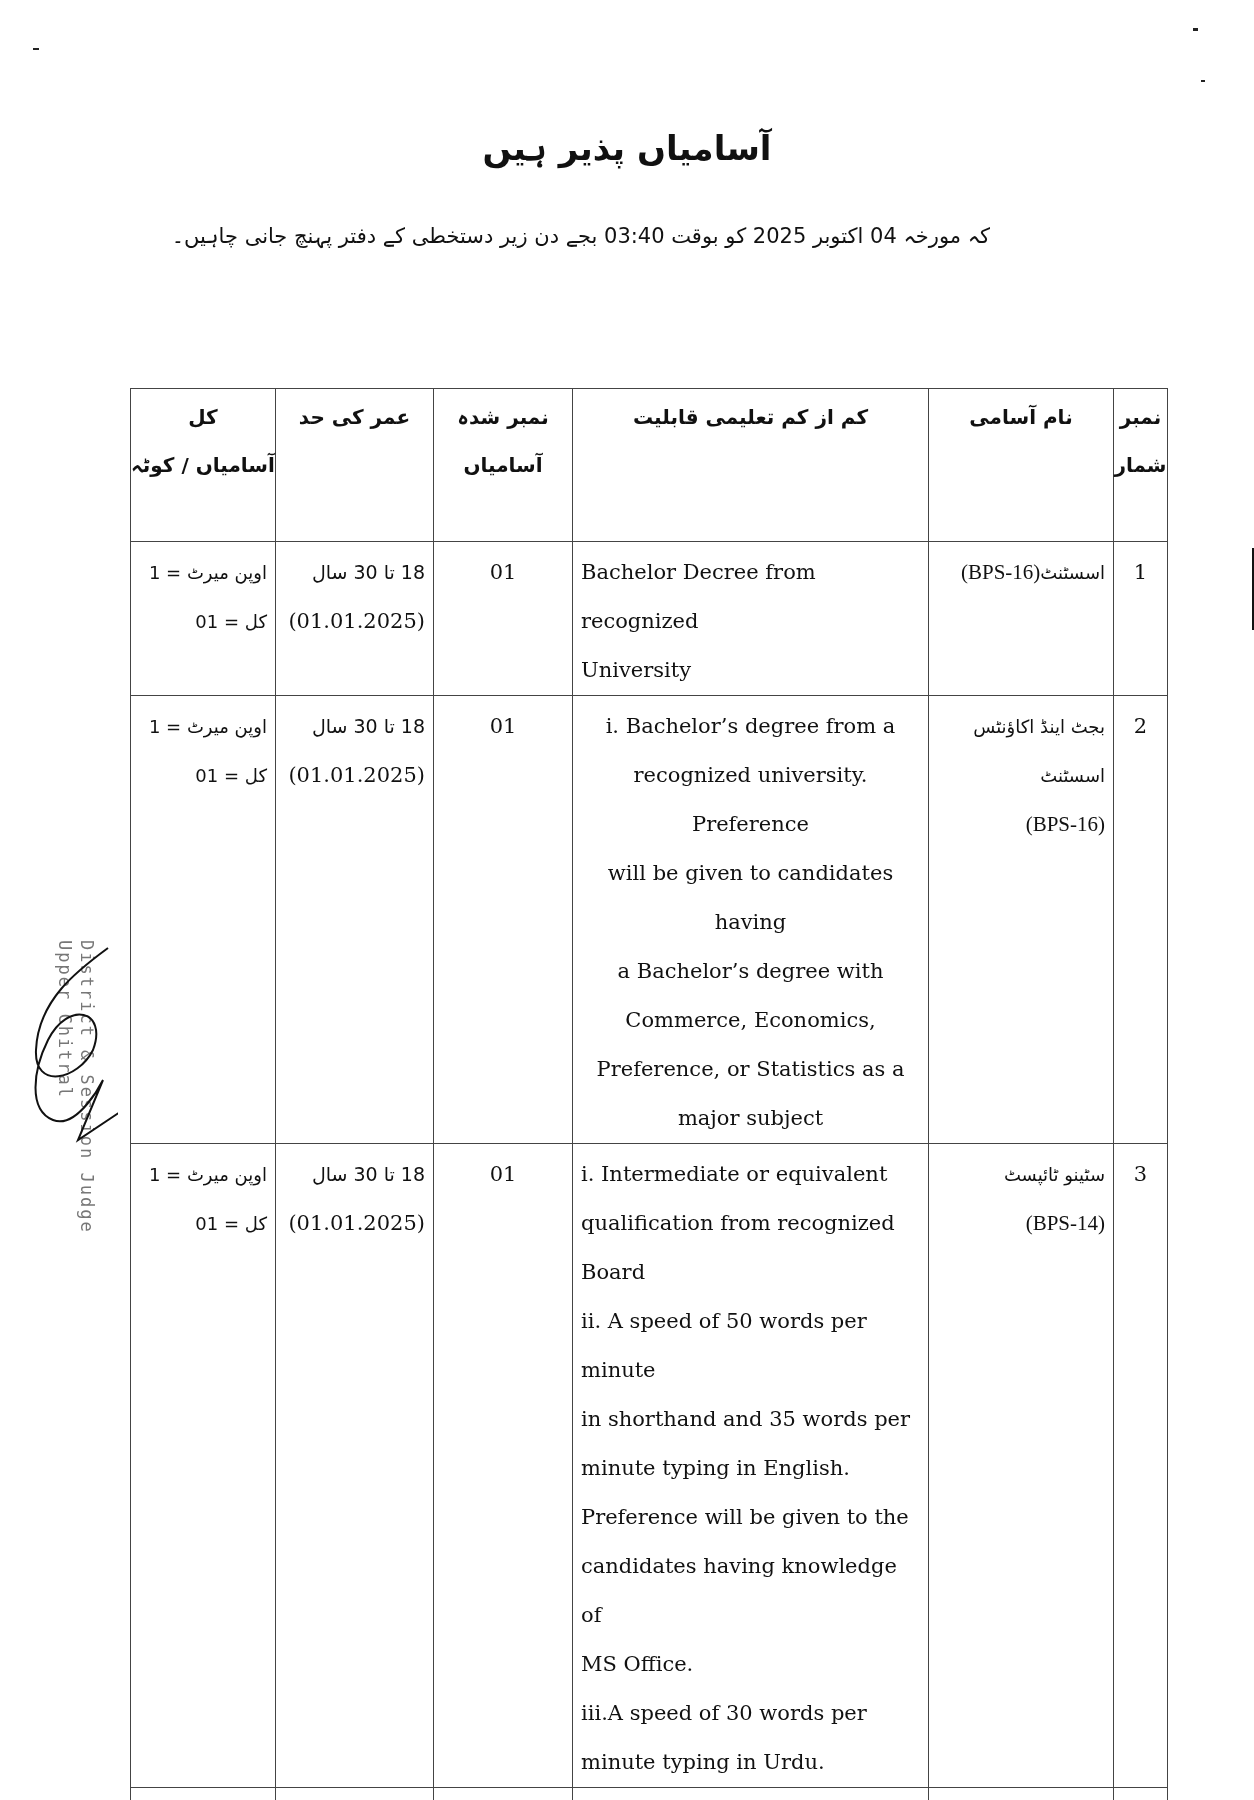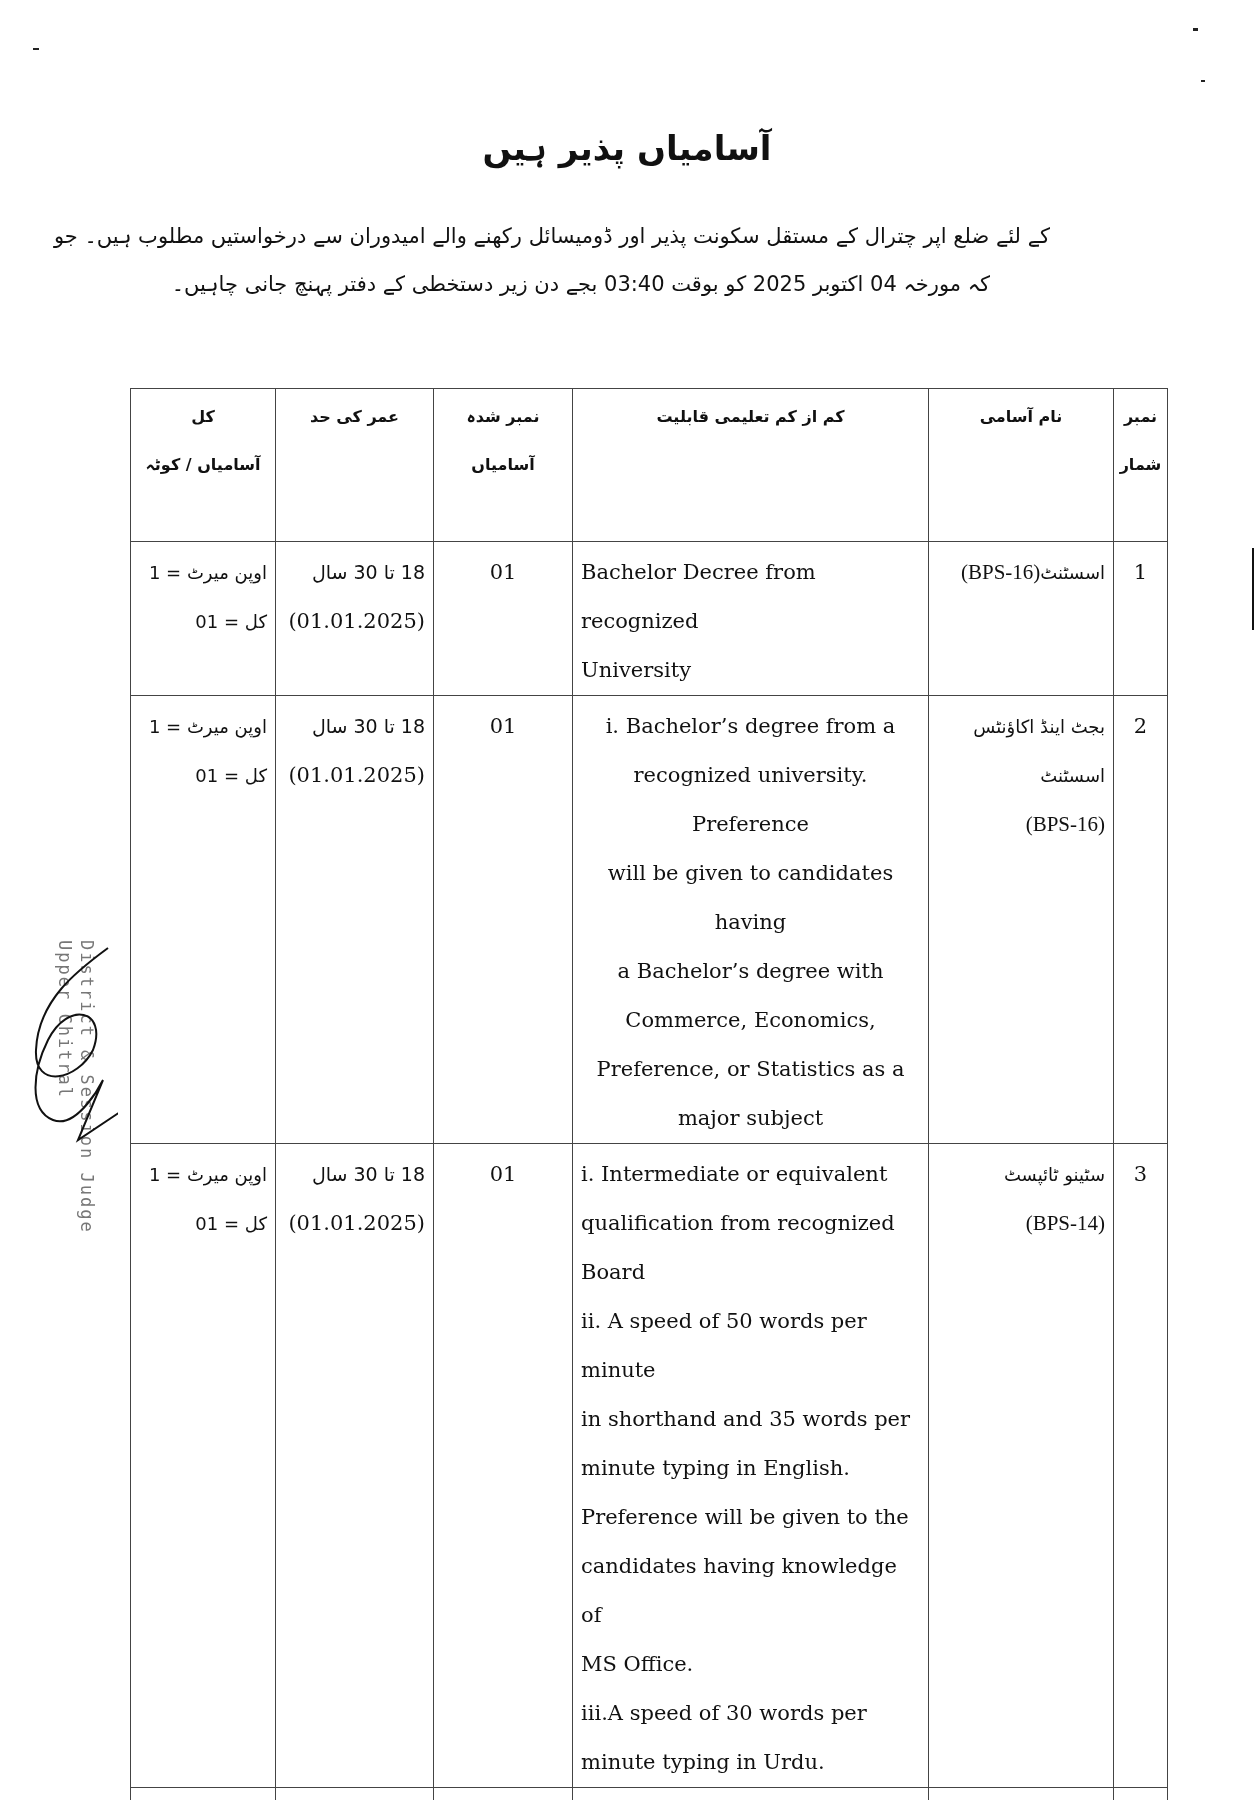--- a/index.html
+++ b/index.html
@@ -8,21 +8,21 @@
   .speck { position:absolute; background:#222; }
   .title { position:absolute; left:0; width:1254px; top:128px; text-align:center;
            font-family:"DejaVu Sans", sans-serif; font-weight:bold; font-size:34px; direction:rtl; }
   .para { position:absolute; left:200px; width:850px; top:212px; direction:rtl; text-align:justify;
           font-family:"DejaVu Sans", sans-serif; font-size:21px; line-height:48px; }
   .para .ln { display:block; white-space:nowrap; }
   .para .ln3 { padding-right:0; }
   table.grid { position:absolute; left:130px; top:388px; width:1037px; border-collapse:collapse;
                table-layout:fixed; direction:ltr; }
   table.grid td, table.grid th { border:1.5px solid #444; vertical-align:top; padding:0; }
-  th { font-family:"DejaVu Sans", sans-serif; font-weight:bold; font-size:16px; direction:rtl;
+  th { font-family:"DejaVu Sans", sans-serif; font-weight:bold; font-size:20px; direction:rtl;
        text-align:center; line-height:48px; padding-top:4px !important; height:148px; }
   td { font-size:21px; line-height:49px; }
   td .cellpad { padding:6px 8px 0 8px; }
   .c-total { text-align:right; direction:rtl; font-family:"DejaVu Sans", sans-serif; font-size:18px; }
   .c-total div, .c-age div { white-space:nowrap; }
   .c-age { text-align:right; }
   .c-age .u { direction:rtl; font-family:"DejaVu Sans", sans-serif; font-size:19px; }
   .c-sanc { text-align:center; }
   .c-qual { text-align:left; }
   .c-qual.center { text-align:center;margin-left:48px; }
@@ -38,21 +38,20 @@
 <body>
 
 <div class="speck" style="left:33px;top:48px;width:6px;height:2px;"></div>
 <div class="speck" style="left:1193px;top:28px;width:5px;height:3px;"></div>
 <div class="speck" style="left:1201px;top:80px;width:4px;height:2px;"></div>
 <div class="rightbar"></div>
 
 <div class="title">آسامیاں پذیر ہیں</div>
 
 <div class="para">
-  <span class="ln">کے لئے ضلع اپر چترال کے مستقل سکونت پذیر اور ڈومیسائل رکھنے والے امیدوران سے درخواستیں مطلوب ہیں۔ جو</span>
   <span class="ln ln3" style="padding-right:60px;">کہ مورخہ 04 اکتوبر 2025 کو بوقت 03:40 بجے دن زیر دستخطی کے دفتر پہنچ جانی چاہیں۔</span>
 </div>
 
 <table class="grid">
   <colgroup>
     <col style="width:145px">
       <col style="width:158px">
       <col style="width:139px">
     <col style="width:356px">
       <col style="width:185px">

